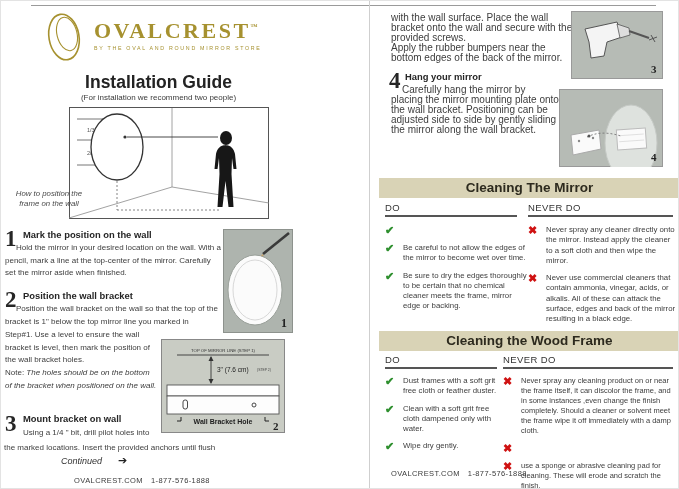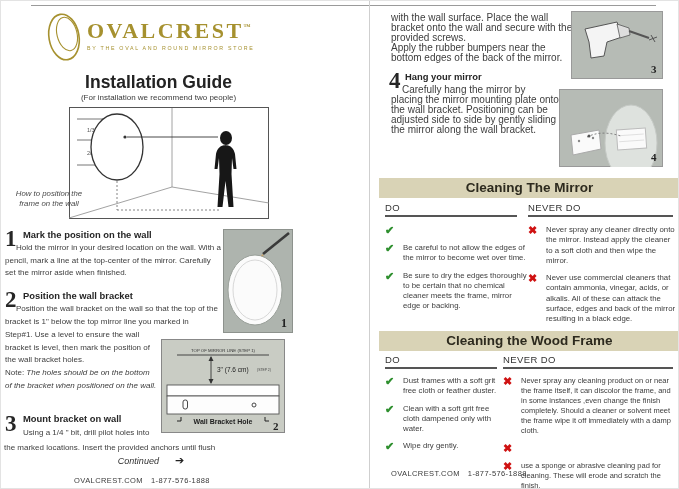--- a/index.html
+++ b/index.html
@@ -45,21 +45,21 @@
 <div class="abs top-rule"></div>
 <div class="abs divider"></div>
 
 <div class="abs" style="left:0;top:0;width:368px;height:489px">
 
   <div class="abs" style="left:40px;top:8px;display:flex">
     <svg width="46" height="54" viewBox="0 0 46 54">
       <ellipse cx="23" cy="28" rx="15" ry="23" fill="none" stroke="#a6912f" stroke-width="1.6" transform="rotate(-10 23 28)"></ellipse>
       <ellipse cx="26" cy="25" rx="10" ry="17" fill="none" stroke="#a6912f" stroke-width="1.1" transform="rotate(-14 26 25)"></ellipse>
     </svg>
-    <div style="padding-top:11px">
+    <div style="margin-left:7px;padding-top:11px">
       <div class="wordmark"><span>OVALCREST</span><span class="tm">™</span></div>
       <div class="tagline">BY THE OVAL AND ROUND MIRROR STORE</div>
     </div>
   </div>
 
   <div class="abs guide-sub" style="left:0;top:92px;width:315px">(For installation we recommend two people)</div>
   <div class="abs guide-title" style="left:0;top:71px;width:315px">Installation Guide</div>
 
   <svg class="abs" style="left:68px;top:106px" width="200" height="112" viewBox="0 0 200 112">
     <rect x="0.5" y="0.5" width="199" height="111" fill="#ffffff" stroke="#555" stroke-width="1"></rect>
@@ -123,21 +123,21 @@
     <path d="M104,78 v4 h4" fill="none" stroke="#222" stroke-width="1"></path>
     <text x="62" y="85" font-size="7" font-weight="bold" text-anchor="middle" fill="#1d1d1d">Wall Bracket Hole</text>
     <text x="112" y="91" font-size="11" class="fig-label" fill="#222">2</text>
   </svg>
 
   <div class="abs step-num" style="left:4px;top:411px">3</div>
   <div class="abs step-h" style="left:22px;top:412px">Mount bracket on wall</div>
   <div class="abs bt" style="left:22px;top:426px;width:178px">Using a 1/4 " bit, drill pilot holes into</div>
   <div class="abs bt" style="left:3px;top:441px;width:300px">the marked locations. Insert the provided anchors until flush</div>
 
-  <div class="abs" style="left:60px;top:453px;width:180px;display:flex;justify-content:center;gap:16px;align-items:center">
+  <div class="abs" style="left:60px;top:453px;width:180px;display:flex;gap:16px;align-items:center">
     <span class="continued">Continued</span>
     <span class="arrow">➔</span>
   </div>
 
   <div class="abs footer" style="left:0;top:475px;width:290px;text-align:center">
     <span>OVALCREST.COM</span><span>1-877-576-1888</span>
   </div>
 </div>
 
 <div class="abs" style="left:368px;top:0;width:311px;height:489px">

